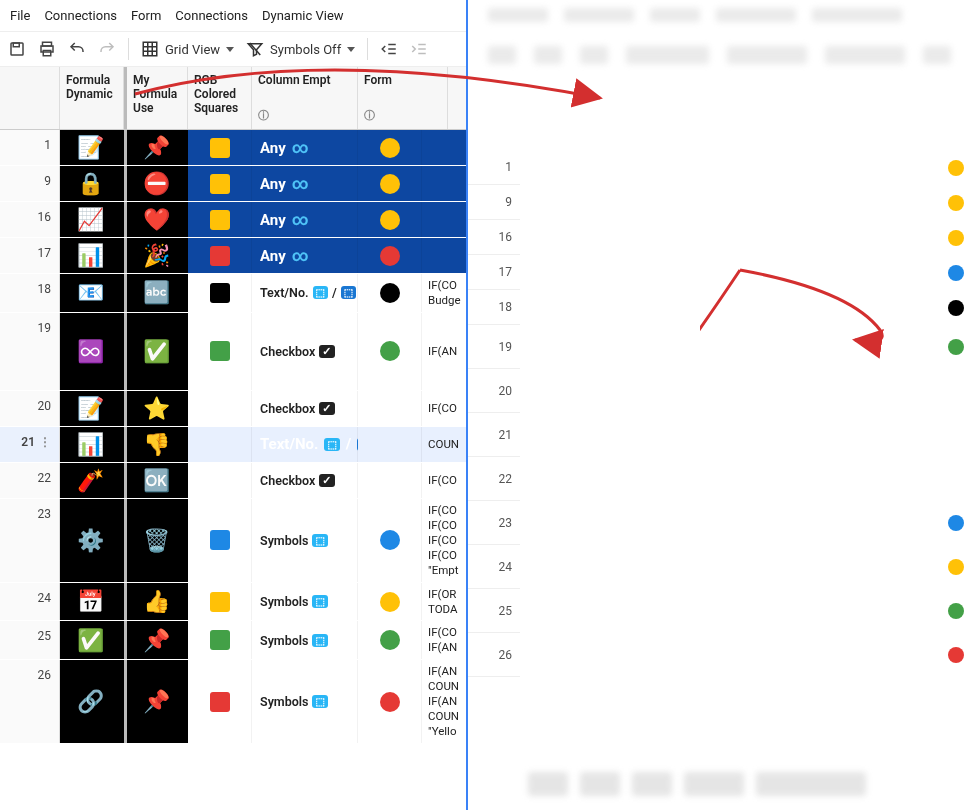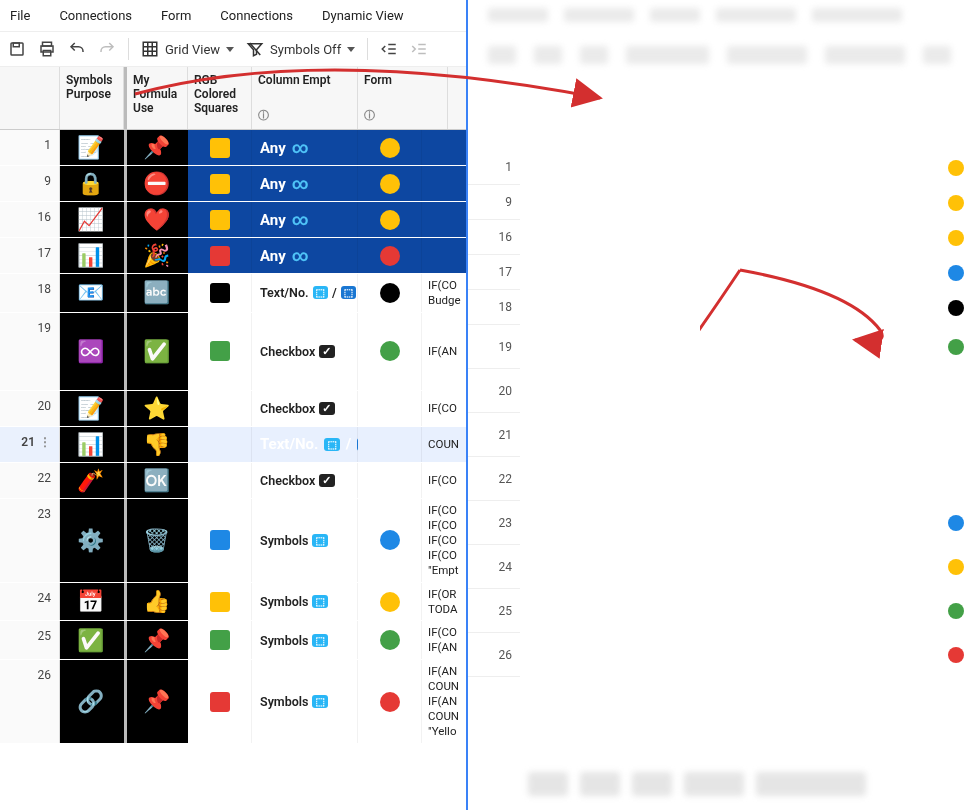--- a/index.html
+++ b/index.html
@@ -3,21 +3,21 @@
 <meta charset="utf-8">
 <style>
 * { box-sizing: border-box; margin: 0; padding: 0; }
 body { font-family: -apple-system, "Segoe UI", Roboto, Arial, sans-serif; font-size: 13px; color: #222; width: 971px; height: 810px; overflow: hidden; position: relative; background: #fff; }
 
 .split { display: flex; width: 100%; height: 100%; }
 .left { width: 468px; border-right: 2px solid #3a82f7; height: 100%; overflow: hidden; display: flex; flex-direction: column; }
 .right { flex: 1; height: 100%; position: relative; background: #fff; }
 
 
-.menubar { display: flex; gap: 29px; padding: 8px 10px; font-size: 13px; border-bottom: 1px solid #eee; align-items: center; }
+.menubar { display: flex; gap: 14px; padding: 8px 10px; font-size: 13px; border-bottom: 1px solid #eee; align-items: center; }
 .menubar span { cursor: pointer; }
 
 
 .toolbar { display: flex; align-items: center; gap: 12px; padding: 6px 8px; border-bottom: 1px solid #eee; }
 .toolbar .sep { width: 1px; height: 22px; background: #ddd; }
 .ticon { width: 18px; height: 18px; display: inline-flex; align-items: center; justify-content: center; color: #444; }
 .btn { display: inline-flex; align-items: center; gap: 6px; font-size: 13px; color: #333; cursor: pointer; }
 .caret { width: 0; height: 0; border-left: 4px solid transparent; border-right: 4px solid transparent; border-top: 5px solid #555; }
 
 
@@ -147,21 +147,21 @@
           <svg class="icon18" viewBox="0 0 24 24" fill="none" stroke="currentColor" stroke-width="2">
             <path d="M11 6h10M11 12h10M11 18h10M3 8l4 4-4 4"></path>
           </svg>
         </span>
     </div>
 
     <div class="grid">
       <div class="ghead">
         <div class="gh col-num"></div>
         <div class="gh col-fp">
-            <span>Symbols Purpose</span>
+            <span>Formula Dynamic</span>
           </div>
         <div class="gh col-mfu">
             <span>My Formula Use</span>
           </div>
         <div class="gh col-rgb-sq">
             <span>RGB Colored Squares</span>
           </div>
         <div class="gh col-ct">
             <span>Column Empt</span>
             <span class="info">ⓘ</span>

